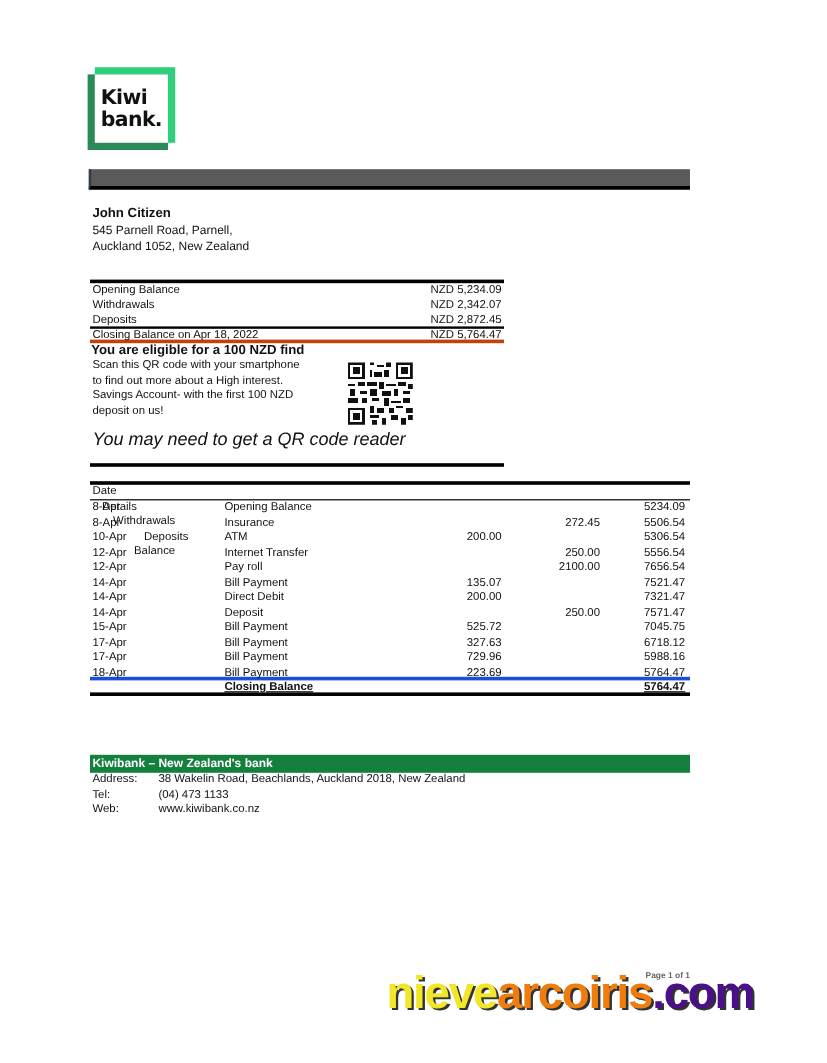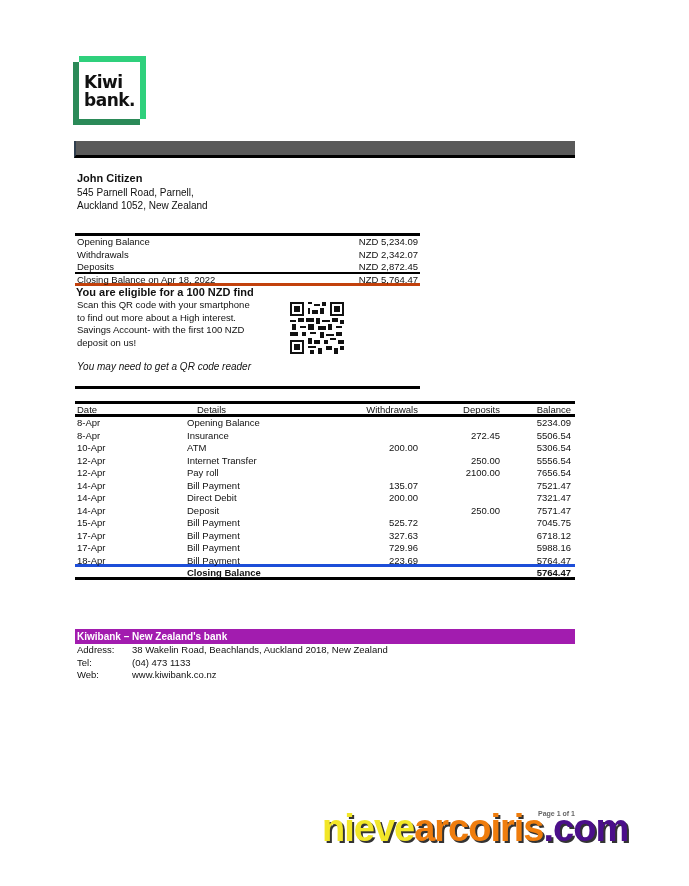--- a/index.html
+++ b/index.html
@@ -47,44 +47,44 @@
       display: flex; justify-content: space-between; height: 12.5px; line-height: 12.5px;
       padding: 0 2px;
     }
     .summary .row.deposits { border-bottom: 2px solid #000; }
     .summary .row.closing { border-bottom: 3px solid #c2410c; }
 
     
     .bonus { position: absolute; left: 75px; top: 285px; width: 345px; height: 105px; }
     .bonus .title { font-weight: bold; font-size: 11px; line-height: 14px; padding-left: 1px; }
     .bonus .body { font-size: 9.5px; line-height: 12.5px; width: 180px; padding-left: 2px; }
-    .bonus .note { font-size: 10px; line-height: 12px; font-style: italic; margin-top: 12px; padding-left: 2px; }
+    .bonus .note { font-size: 15px; line-height: 12px; font-style: italic; margin-top: 12px; padding-left: 2px; }
     .bonus .bottomline { position: absolute; left: 0; top: 101px; width: 345px; height: 3px; background: #000; }
     .qr { position: absolute; left: 215px; top: 17px; width: 54px; height: 52px; }
 
     
     .tx { position: absolute; left: 75px; top: 401px; width: 500px; font-size: 9.5px; }
     .tx .title { font-weight: bold; font-size: 11px; line-height: 13px; padding-left: 1px; }
     .tx .topline { height: 3px; background: #000; }
     .tx .head, .tx .row { display: flex; height: 12.5px; line-height: 12.5px; }
-    .tx .head { border-bottom: 3px solid #000000; height: 13px; }
+    .tx .head { border-bottom: 1px solid #000000; height: 13px; flex-direction: column; }
     .c-date { width: 112px; padding-left: 2px; }
     .c-det { width: 160px; }
     .c-wd { width: 71px; text-align: right; }
     .c-dep { width: 82px; text-align: right; }
     .c-bal { width: 73px; text-align: right; padding-right: 2px; }
     .tx .head .c-det { padding-left: 10px; }
     .tx .head .c-wd { width: 71px; }
     .tx .lastrow { border-bottom: 3px solid #1d4ed8; }
     .tx .closing { font-weight: bold; border-bottom: 3px solid #000; text-decoration: underline; }
 
     
     .footer { position: absolute; left: 75px; top: 629px; width: 500px; font-size: 9.5px; }
     .footer .bar {
-      background: #a21caf; color: #fff; font-weight: bold; font-size: 10px;
+      background: #15803d; color: #fff; font-weight: bold; font-size: 10px;
       height: 15px; line-height: 15px; padding-left: 2px;
     }
     .footer .row { display: flex; height: 12.5px; line-height: 12.5px; padding-left: 2px; }
     .footer .label { width: 55px; }
 
     
     .page-num {
       position: absolute; left: 538px; top: 810px; font-size: 7px; color: #666; font-weight: bold;
     }
     .watermark {

